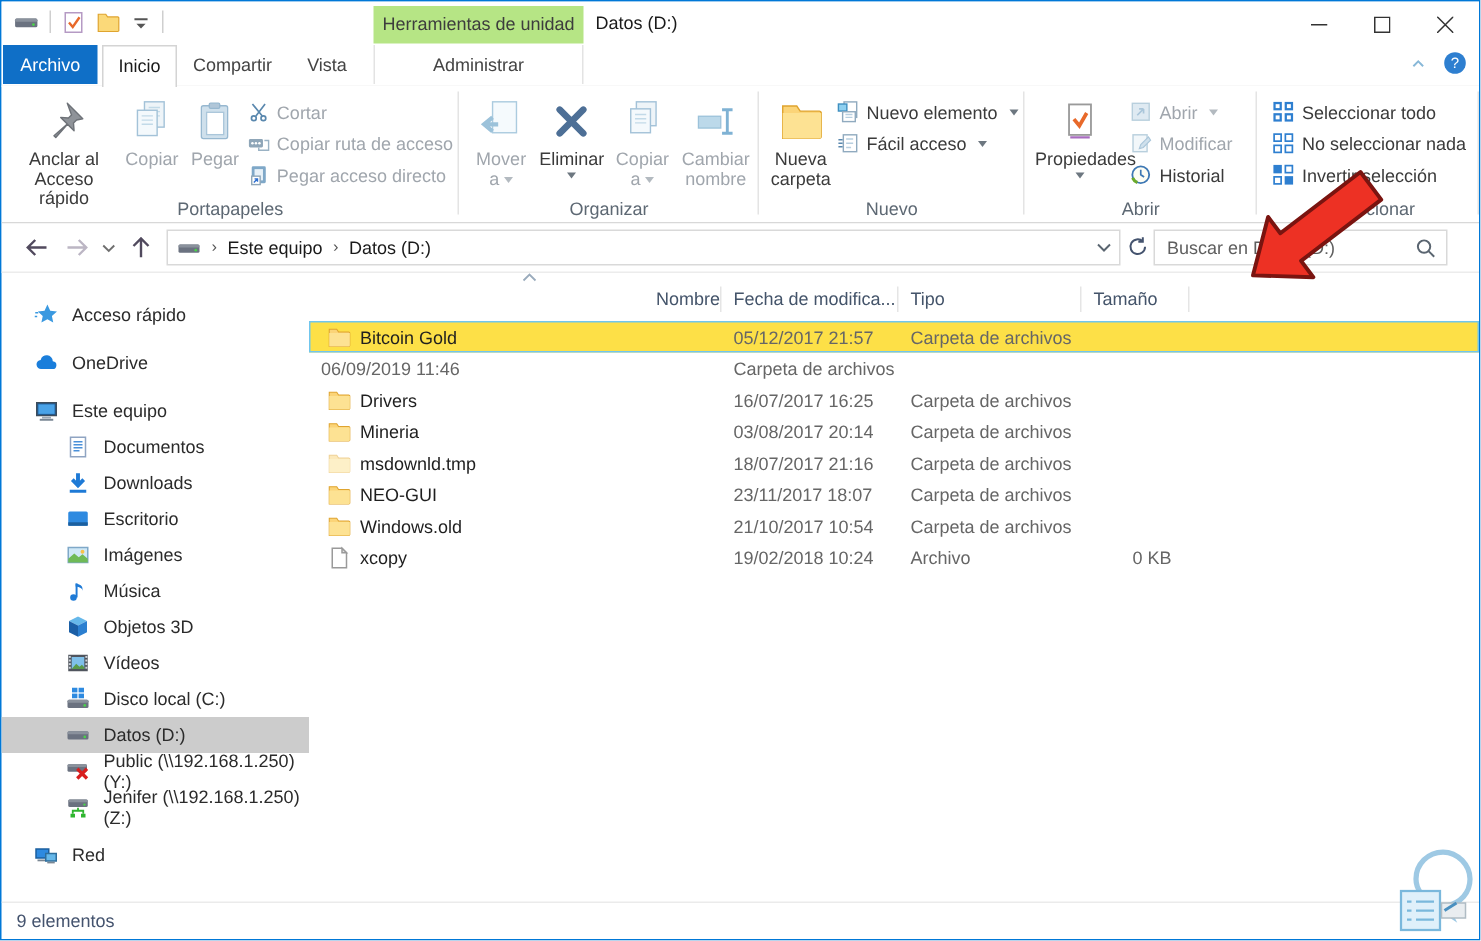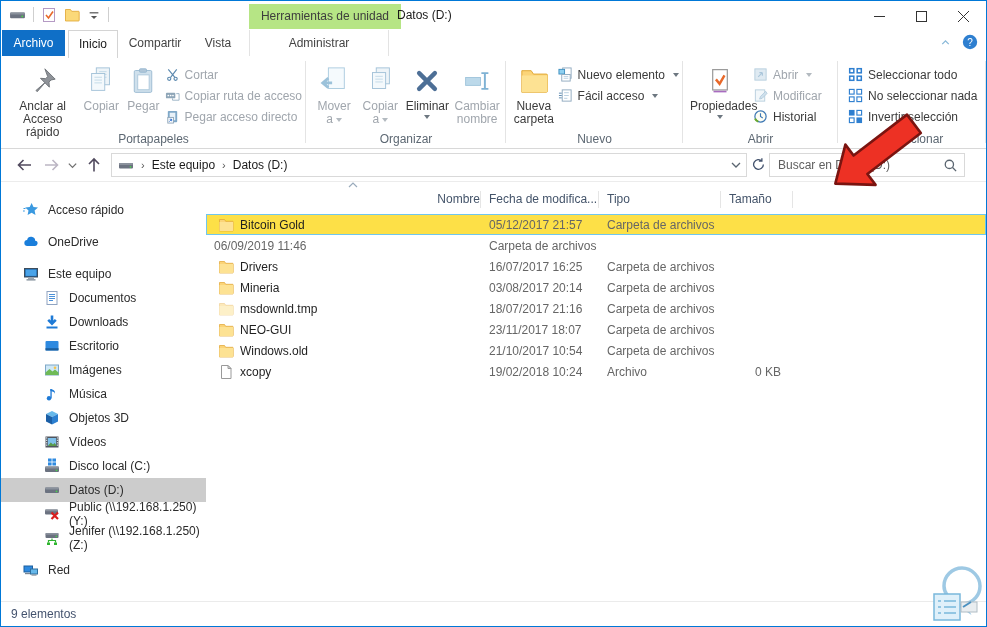--- a/index.html
+++ b/index.html
@@ -3,21 +3,21 @@
 <meta charset="utf-8">
 <style>
   html,body{margin:0;padding:0;background:#eee;}
   .window{position:relative;width:987px;height:627px;box-sizing:border-box;border:1px solid #0078d7;
     background:#fff;font-family:"Liberation Sans",sans-serif;font-size:12px;color:#222;overflow:hidden;}
   svg{display:block}
   
   .titlebar{position:absolute;top:0;left:0;right:0;height:29px;background:#fff;}
   .qat{position:absolute;left:8px;top:5px;display:flex;align-items:center;gap:7px;}
   .qat .sep{width:1px;height:15px;background:#cfcfcf;}
-  .tool-tab{position:absolute;left:248px;top:3px;width:152px;height:25px;background:#b6e585;
+  .tool-tab{position:absolute;left:248px;top:3px;width:140px;height:25px;background:#b6e585;
     color:#3d3d3d;text-align:center;line-height:25px;}
   .win-title{position:absolute;left:396px;top:7px;color:#1a1a1a;}
   .win-controls{position:absolute;right:2px;top:2px;display:flex;}
   .win-btn{width:42px;height:26px;display:flex;align-items:center;justify-content:center;}
   
   .tabrow{position:absolute;top:29px;left:0;right:0;height:27px;background:#fff;border-bottom:1px solid #e3e3e3;}
   .tab{position:absolute;top:0;height:26px;line-height:26px;text-align:center;color:#444;box-sizing:border-box;}
   .tab-archivo{left:1px;width:63px;background:#0f6fc7;color:#fff;}
   .tab-active{left:67px;width:50px;background:#fff;border:1px solid #d4d4d4;border-bottom:none;height:28px;z-index:2;color:#1a1a1a;}
   .tab-compartir{left:120px;width:68px;}
@@ -234,38 +234,38 @@
       <div class="rgroup-content">
         <div class="rb-big disabled" style="width:46px">
           <span class="ricon">
               <svg width="30" height="32" viewBox="0 0 32 32">
                 <rect x="10" y="2" width="17" height="22" fill="#f5fafd" stroke="#abcbdf"></rect>
                 <path d="M14 18l-9 0M10 13l-6 5 6 5" fill="none" stroke="#9cc2da" stroke-width="3"></path>
               </svg>
             </span>
           <span>Mover a</span><span class="caret"></span>
         </div>
+        <div class="rb-big" style="width:48px">
+          <span class="ricon">
+              <svg width="28" height="28" viewBox="0 0 32 32">
+                <path d="M7 7l18 18M25 7L7 25" stroke="#4d6f96" stroke-width="5" stroke-linecap="round"></path>
+              </svg>
+            </span>
+          <span>Eliminar</span>
+          <span class="caret-below"></span>
+        </div>
         <div class="rb-big disabled" style="width:46px">
           <span class="ricon">
               <svg width="30" height="32" viewBox="0 0 32 32">
                 <rect x="12" y="2" width="14" height="17" fill="#eef4f8" stroke="#a3c2d8"></rect>
                 <rect x="8" y="7" width="14" height="17" fill="#f4f9fc" stroke="#a3c2d8"></rect>
                 <path d="M11 11h8M11 14h8M11 17h8" stroke="#c2dae8"></path>
               </svg>
             </span>
           <span>Copiar a</span><span class="caret"></span>
-        </div>
-        <div class="rb-big" style="width:48px">
-          <span class="ricon">
-              <svg width="28" height="28" viewBox="0 0 32 32">
-                <path d="M7 7l18 18M25 7L7 25" stroke="#4d6f96" stroke-width="5" stroke-linecap="round"></path>
-              </svg>
-            </span>
-          <span>Eliminar</span>
-          <span class="caret-below"></span>
         </div>
         <div class="rb-big disabled" style="width:52px">
           <span class="ricon">
               <svg width="32" height="28" viewBox="0 0 32 32">
                 <rect x="3" y="12" width="17" height="9" fill="#bcd9ea" stroke="#9cc2da"></rect>
                 <path d="M25 7v18M21 7h8M21 25h8" stroke="#7fb2d4" stroke-width="2.2"></path>
               </svg>
             </span>
           <span>Cambiar nombre</span>
         </div>

